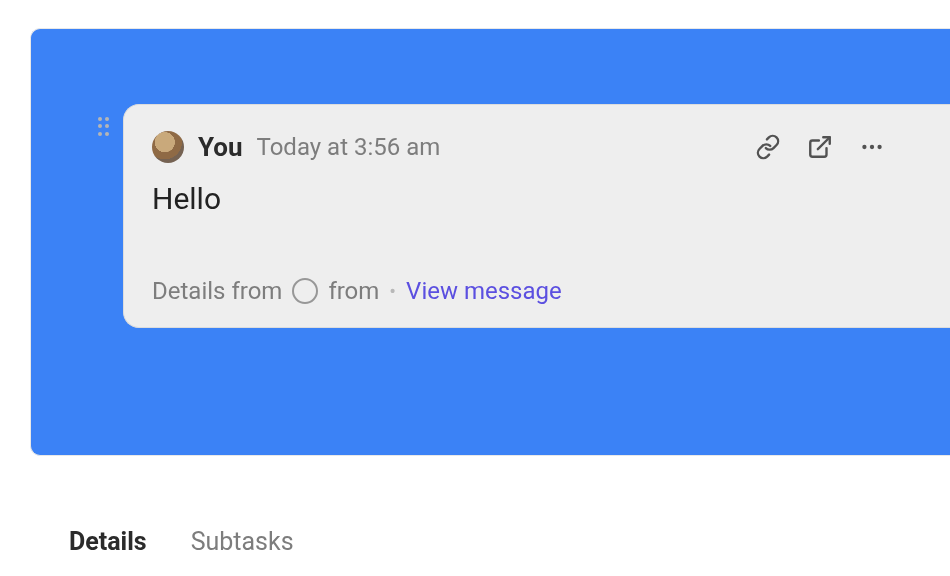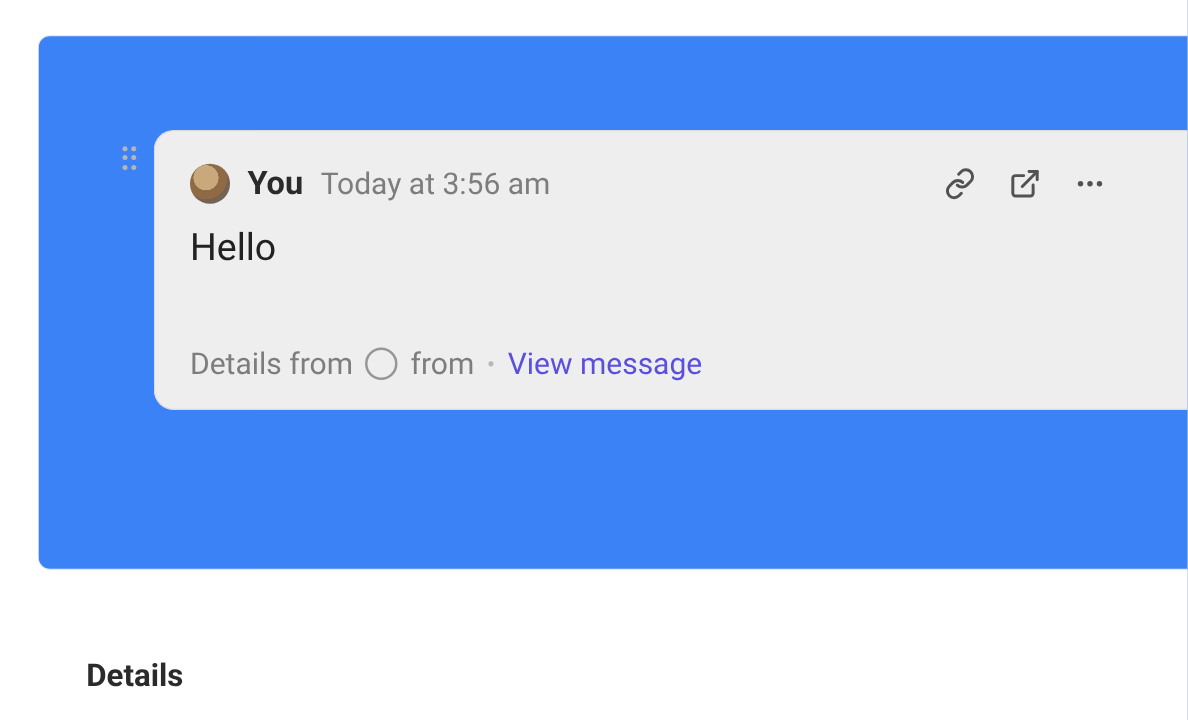--- a/index.html
+++ b/index.html
@@ -197,13 +197,16 @@
       <span class="sep-dot">•</span>
       <span class="view-message-link">View message</span>
     </div>
   </div>
 </div>
 
 <div class="tabs">
   <div class="tab active">
     <span>Details</span>
   </div>
+  <div class="tab">
+    <span>Subtasks</span>
+  </div>
 </div>
 
 </body></html>

